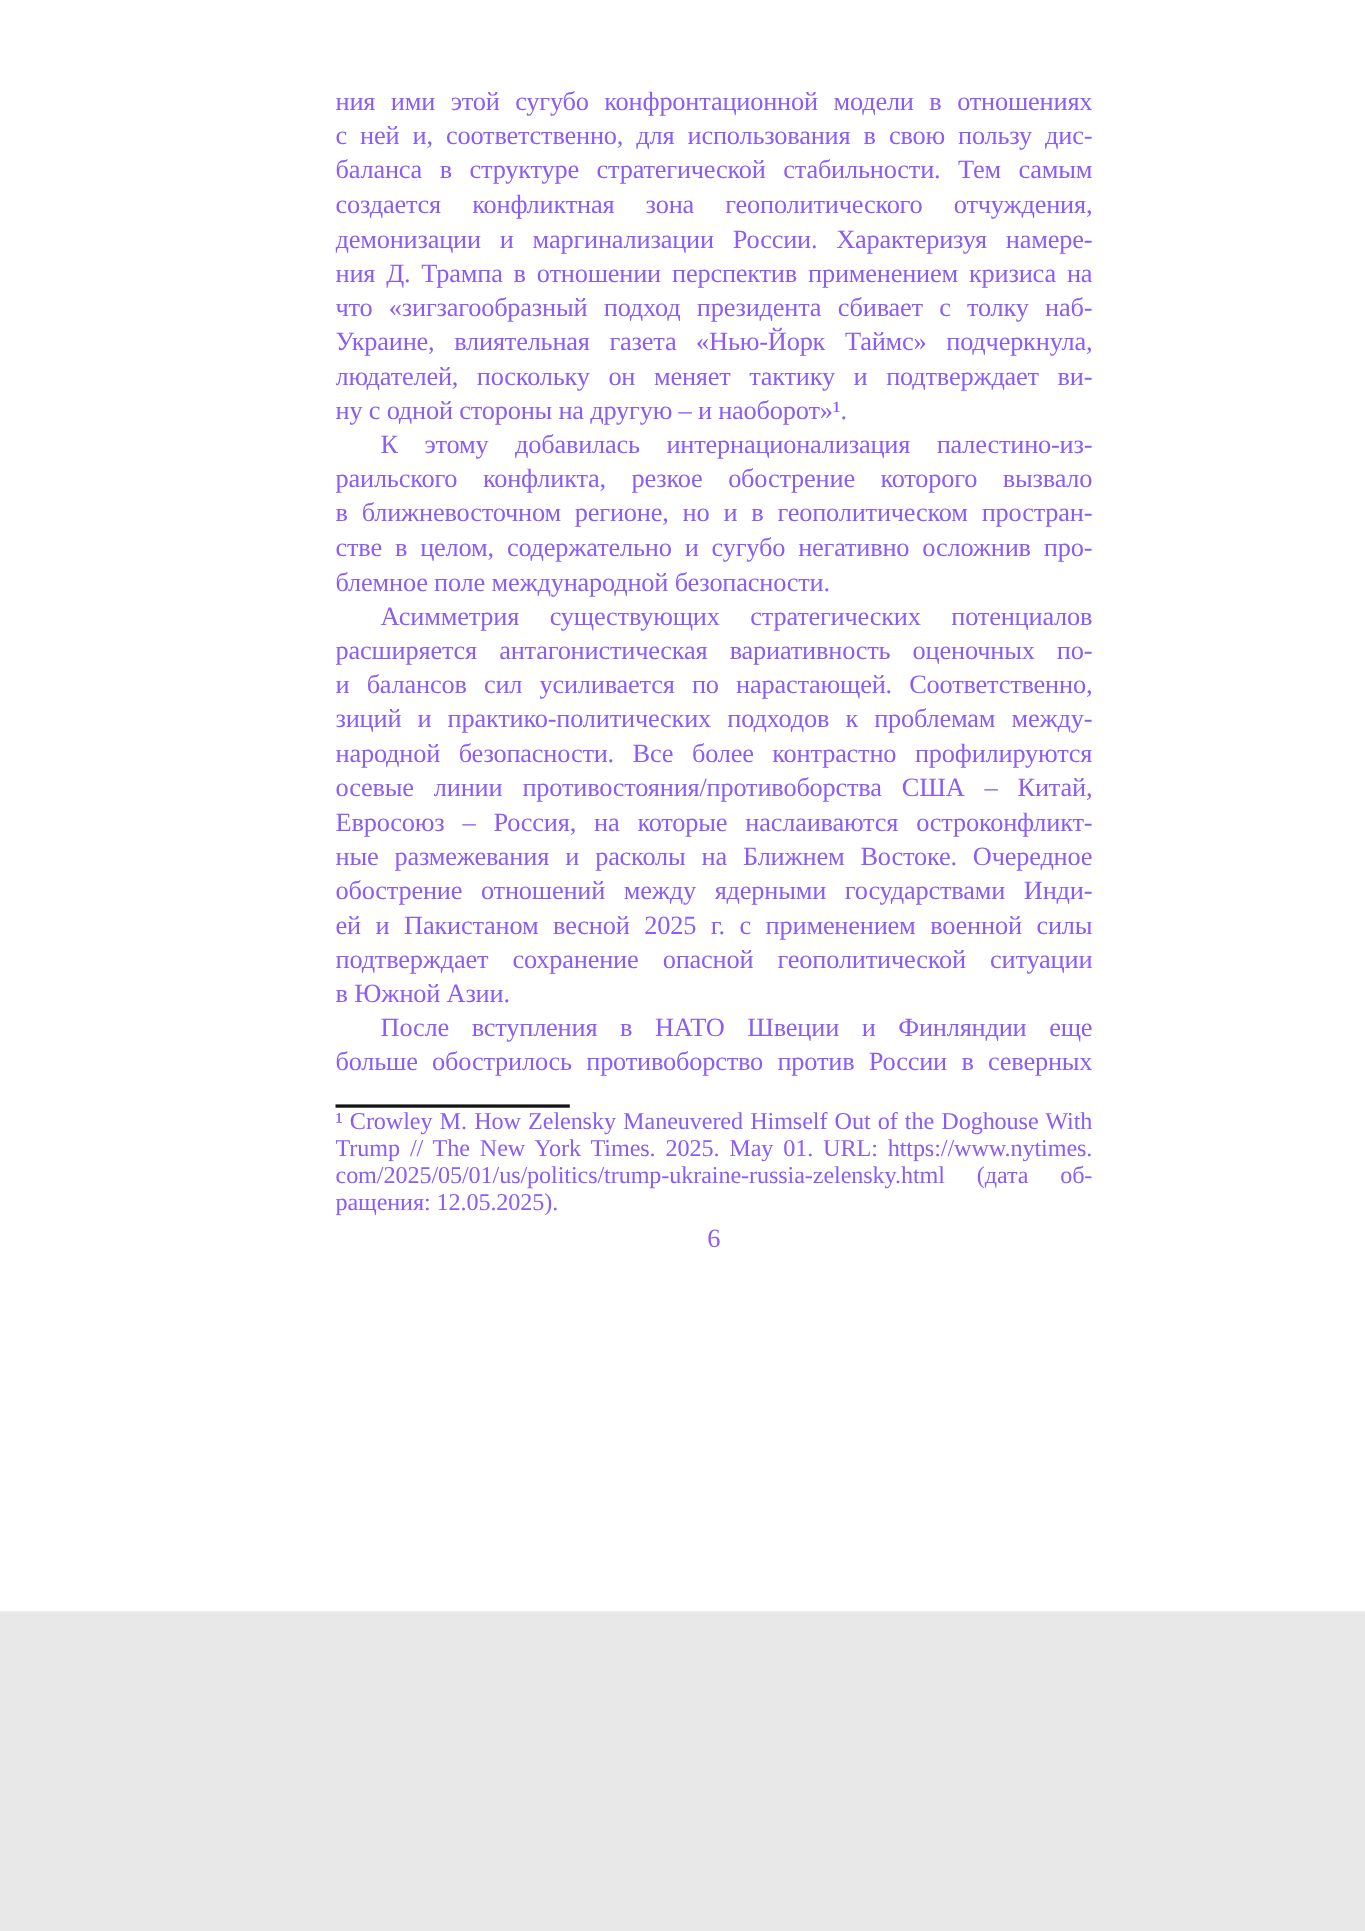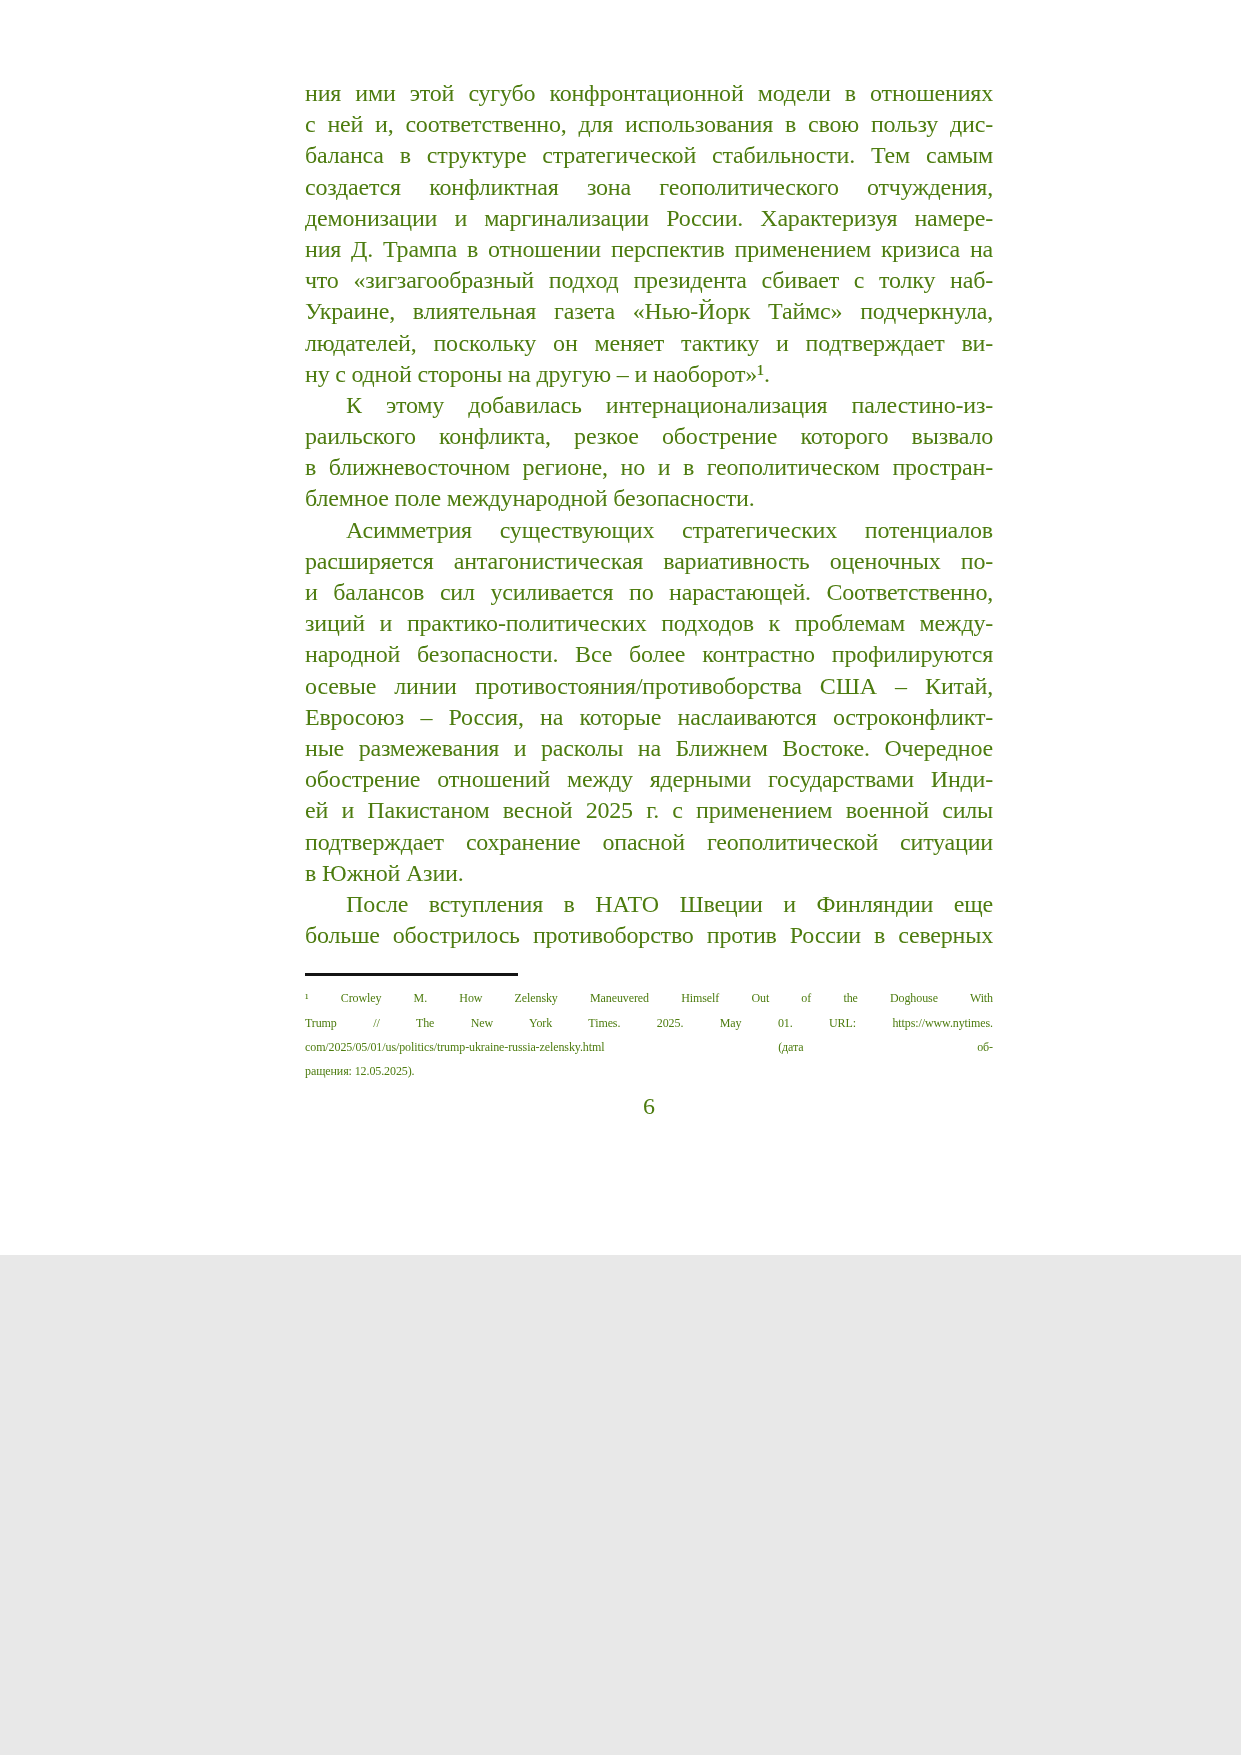--- a/index.html
+++ b/index.html
@@ -1,22 +1,22 @@
 <!DOCTYPE html>
 <html><head>
 <meta charset="utf-8">
 <style>
   html, body { margin: 0; padding: 0; background: #e8e8e8; }
   .page {
     position: relative;
     width: 1241px;
-    height: 1255px;
+    height: 1465px;
     background: #ffffff;
     font-family: "Liberation Serif", "DejaVu Serif", serif;
-    color: #4d7c0f;
+    color: #8b5cf6;
     overflow: hidden;
   }
   .column {
     position: absolute;
     left: 305px;
     top: 78px;
     width: 688px;
   }
   .body-text {
     font-size: 24px;
@@ -39,22 +39,22 @@
   }
   .line.last::after { content: none; }
   .para.indent .line:first-child { text-indent: 41px; }
   .fn-rule {
     width: 213px;
     height: 3px;
     background: #141414;
     margin-top: 22px;
   }
   .footnote {
-    margin-top: 10px;
-    font-size: 12px;
+    margin-top: 0;
+    font-size: 22px;
     line-height: 24.4px;
     letter-spacing: -0.1px;
   }
   .footnote .line { height: 24.4px; }
   .page-number {
     margin-top: 9px;
     text-align: center;
     font-size: 24px;
   }
 </style>
@@ -76,20 +76,21 @@
         <div class="line">что «зигзагообразный подход президента сбивает с толку наб-</div>
         <div class="line">Украине, влиятельная газета «Нью-Йорк Таймс» подчеркнула,</div>
         <div class="line">людателей, поскольку он меняет тактику и подтверждает ви-</div>
         <div class="line last">ну с одной стороны на другую – и наоборот»¹.</div>
       </div>
 
       <div class="para indent">
         <div class="line">К этому добавилась интернационализация палестино-из-</div>
         <div class="line">раильского конфликта, резкое обострение которого вызвало</div>
         <div class="line">в ближневосточном регионе, но и в геополитическом простран-</div>
+        <div class="line">стве в целом, содержательно и сугубо негативно осложнив про-</div>
         <div class="line last">блемное поле международной безопасности.</div>
       </div>
 
       <div class="para indent">
         <div class="line">Асимметрия существующих стратегических потенциалов</div>
         <div class="line">расширяется антагонистическая вариативность оценочных по-</div>
         <div class="line">и балансов сил усиливается по нарастающей. Соответственно,</div>
         <div class="line">зиций и практико-политических подходов к проблемам между-</div>
         <div class="line">народной безопасности. Все более контрастно профилируются</div>
         <div class="line">осевые линии противостояния/противоборства США – Китай,</div>

